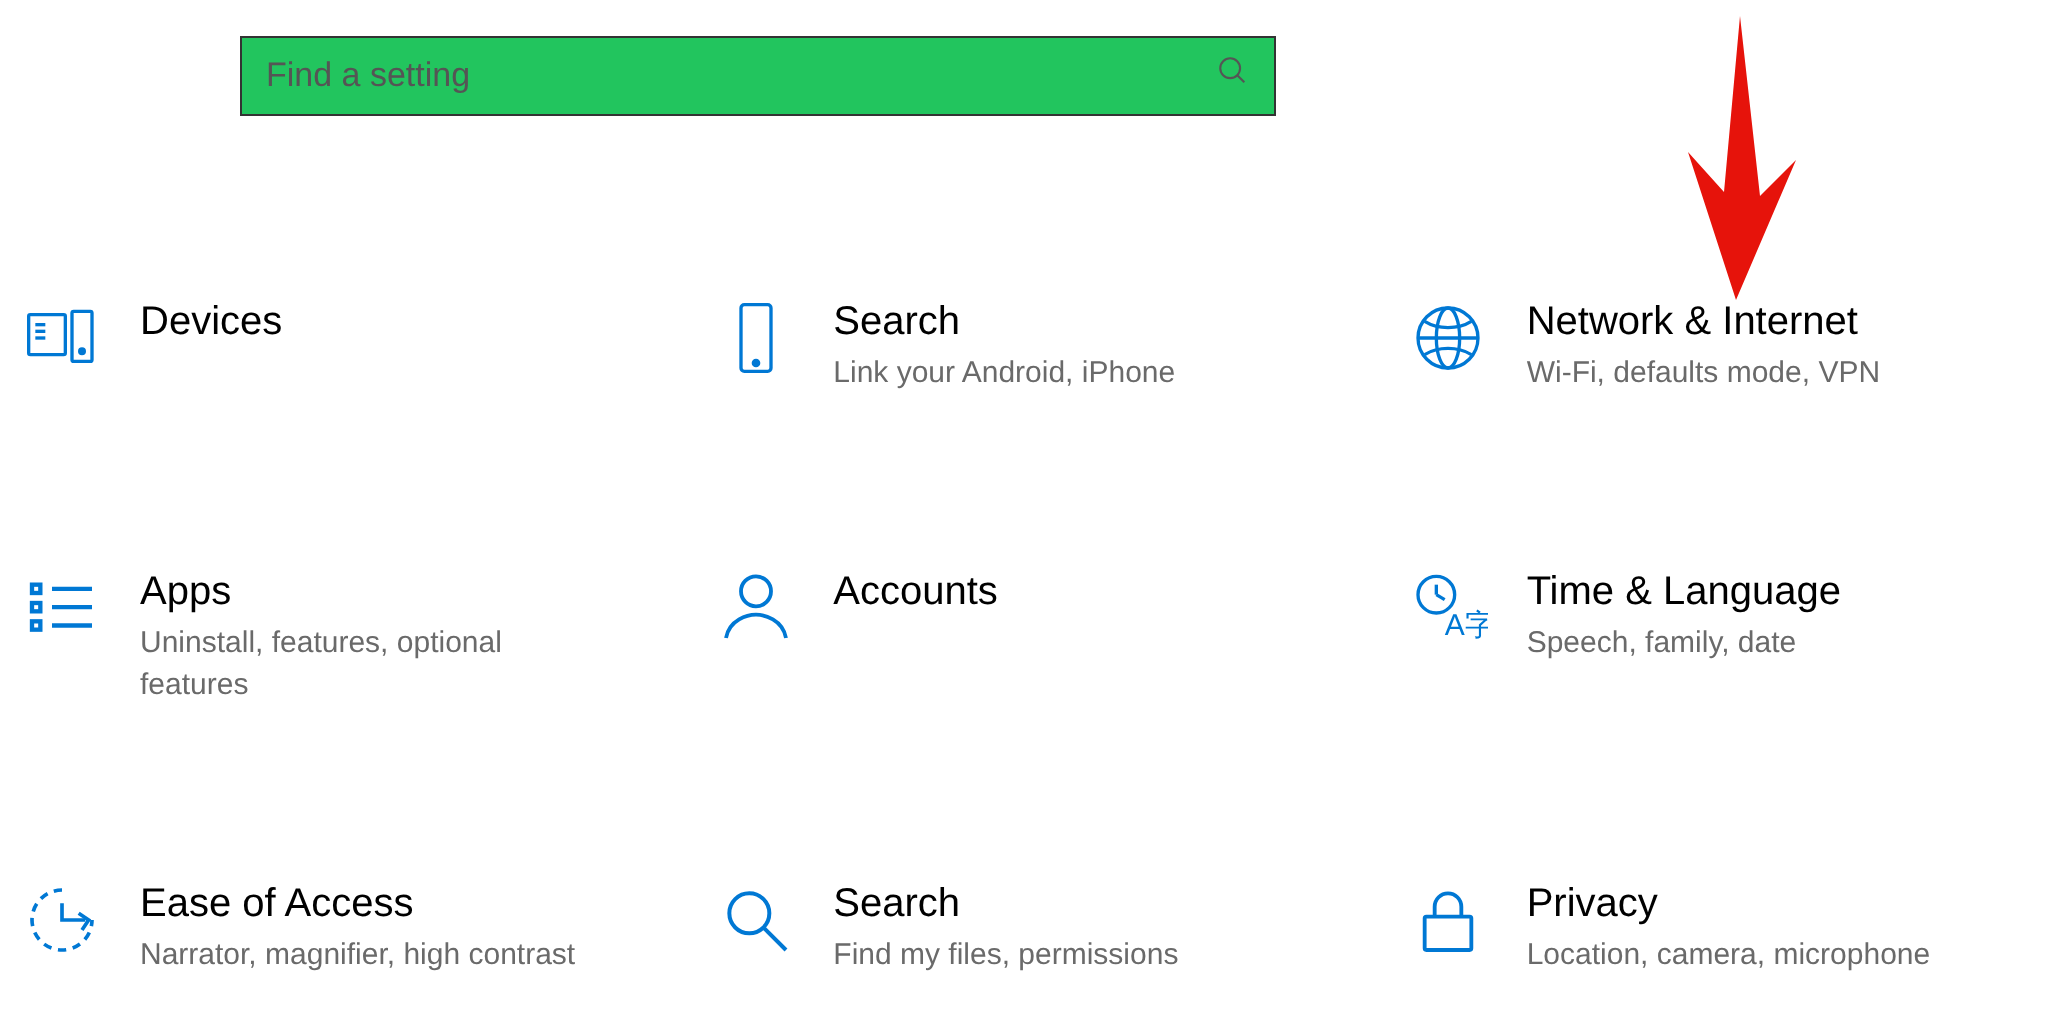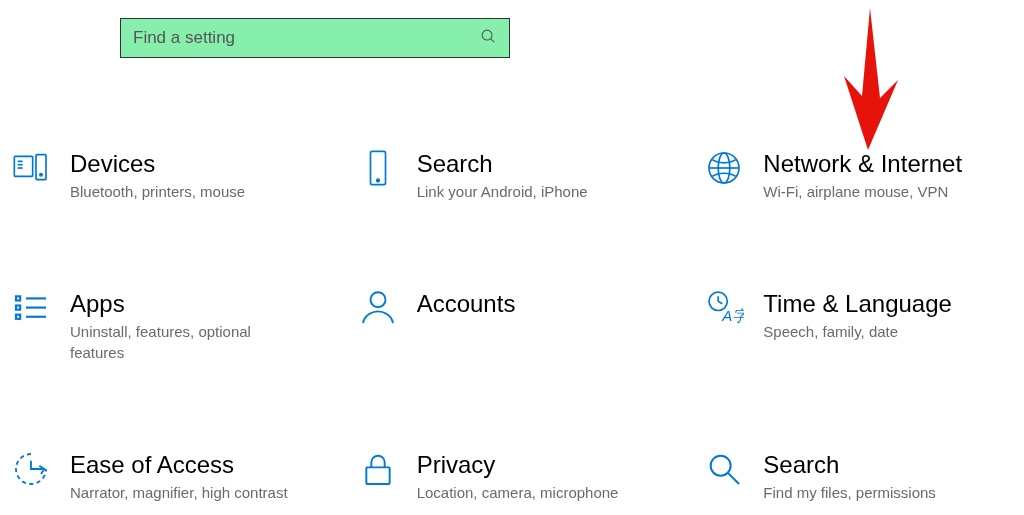--- a/index.html
+++ b/index.html
@@ -8,27 +8,27 @@
       background: #fff;
       width: 1024px;
       height: 515px;
       color: #000;
       position: relative;
     }
     .search-row {
       padding: 18px 0 0 120px;
     }
     .search-box {
-      width: 390px;
+      width: 518px;
       height: 40px;
       border: 1px solid #333;
       display: flex;
       align-items: center;
       padding: 0 12px;
-      background: #86efac;
+      background: #22c55e;
     }
     .search-input {
       flex: 1;
       border: none;
       outline: none;
       font-size: 17px;
       font-family: inherit;
       color: #555;
       background: transparent;
     }
@@ -48,29 +48,28 @@
       display: flex;
       align-items: flex-start;
       gap: 18px;
       cursor: default;
     }
     .tile-icon {
       width: 42px;
       height: 42px;
       flex: 0 0 42px;
       display: flex;
-      align-items: flex-start;
+      align-items: center;
       justify-content: center;
       color: #0a66c2;
-      font-style: italic;
     }
     .tile-icon svg { stroke: #0078d4; }
     .tile-text { padding-top: 2px; }
     .tile-title {
-      font-size: 24px;
+      font-size: 20px;
       color: #000;
       font-weight: 400;
       margin-bottom: 4px;
     }
     .tile-sub {
       font-size: 15px;
       color: #6a6a6a;
       line-height: 1.35;
       max-width: 220px;
     }
@@ -104,21 +103,20 @@
         <rect x="4" y="10" width="22" height="24" rx="1"></rect>
         <line x1="8" y1="16" x2="14" y2="16"></line>
           <line x1="8" y1="20" x2="14" y2="20"></line>
           <line x1="8" y1="24" x2="14" y2="24"></line>
         <rect x="30" y="8" width="12" height="30" rx="1"></rect>
         <circle cx="36" cy="32" r="1.4" fill="#0078d4"></circle>
       </svg>
     </div>
     <div class="tile-text">
       <div class="tile-title">Devices</div>
-      <div class="tile-sub">Bluetooth, printers, mouse</div>
     </div>
   </div>
 
   <div class="tile">
     <div class="tile-icon">
       <svg width="40" height="40" viewBox="0 0 48 48" fill="none" stroke-width="2">
         <rect x="15" y="4" width="18" height="40" rx="2"></rect>
         <circle cx="24" cy="39" r="1.6" fill="#0078d4"></circle>
       </svg>
     </div>
@@ -132,21 +130,21 @@
     <div class="tile-icon">
       <svg width="40" height="40" viewBox="0 0 48 48" fill="none" stroke-width="2">
         <circle cx="24" cy="24" r="18"></circle>
         <line x1="6" y1="24" x2="42" y2="24"></line>
         <ellipse cx="24" cy="24" rx="7" ry="18"></ellipse>
         <path d="M10 14c8 5 20 5 28 0M10 34c8-5 20-5 28 0"></path>
       </svg>
     </div>
     <div class="tile-text">
       <div class="tile-title">Network &amp; Internet</div>
-      <div class="tile-sub">Wi-Fi, airplane mouse, VPN</div>
+      <div class="tile-sub">Wi-Fi, defaults mode, VPN</div>
     </div>
   </div>
 
   <div class="tile">
     <div class="tile-icon">
       <svg width="40" height="40" viewBox="0 0 48 48" fill="none" stroke-width="2.6">
         <rect x="6" y="10" width="5" height="5"></rect>
           <line x1="18" y1="12.5" x2="42" y2="12.5"></line>
         <rect x="6" y="21" width="5" height="5"></rect>
           <line x1="18" y1="23.5" x2="42" y2="23.5"></line>
@@ -196,41 +194,41 @@
       </svg>
     </div>
     <div class="tile-text">
       <div class="tile-title">Ease of Access</div>
       <div class="tile-sub">Narrator, magnifier, high contrast</div>
     </div>
   </div>
 
   <div class="tile">
     <div class="tile-icon">
+      <svg width="40" height="40" viewBox="0 0 48 48" fill="none" stroke-width="2.4">
+        <circle cx="20" cy="20" r="12"></circle>
+        <line x1="29" y1="29" x2="42" y2="42"></line>
+      </svg>
+    </div>
+    <div class="tile-text">
+      <div class="tile-title">Search</div>
+      <div class="tile-sub">Find my files, permissions</div>
+    </div>
+  </div>
+
+  <div class="tile">
+    <div class="tile-icon">
       <svg width="40" height="40" viewBox="0 0 48 48" fill="none" stroke-width="2.3">
         <rect x="10" y="22" width="28" height="20" rx="1"></rect>
         <path d="M16 22v-6a8 8 0 0 1 16 0v6"></path>
       </svg>
     </div>
     <div class="tile-text">
       <div class="tile-title">Privacy</div>
       <div class="tile-sub">Location, camera, microphone</div>
-    </div>
-  </div>
-
-  <div class="tile">
-    <div class="tile-icon">
-      <svg width="40" height="40" viewBox="0 0 48 48" fill="none" stroke-width="2.4">
-        <circle cx="20" cy="20" r="12"></circle>
-        <line x1="29" y1="29" x2="42" y2="42"></line>
-      </svg>
-    </div>
-    <div class="tile-text">
-      <div class="tile-title">Search</div>
-      <div class="tile-sub">Find my files, permissions</div>
     </div>
   </div>
 
 </div>
 
 <div class="arrow-annotation">
   <svg width="70" height="150" viewBox="0 0 70 150">
     <path d="M32 6 L42 96 L60 78 L30 148 L6 74 L24 94 Z" fill="#e6130b"></path>
   </svg>
 </div>

